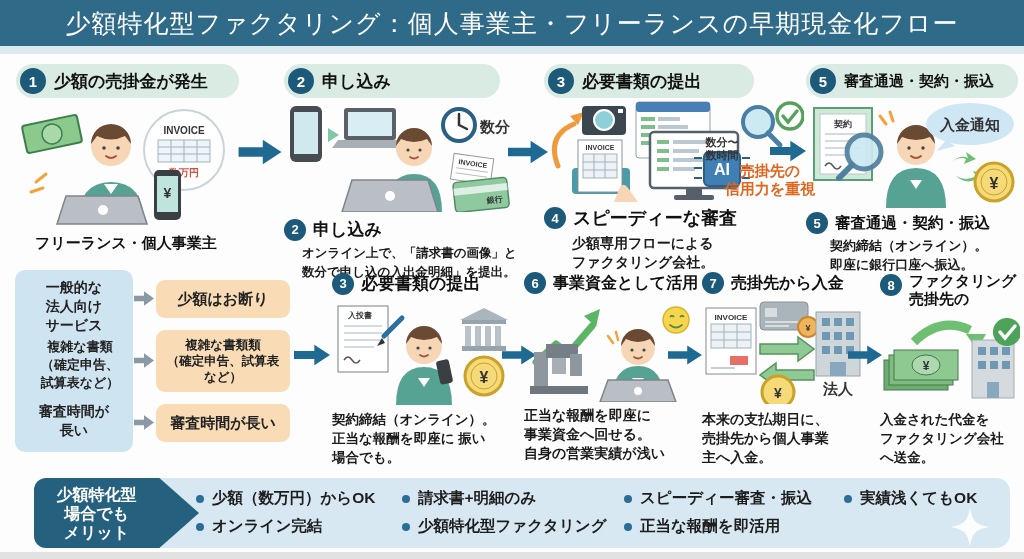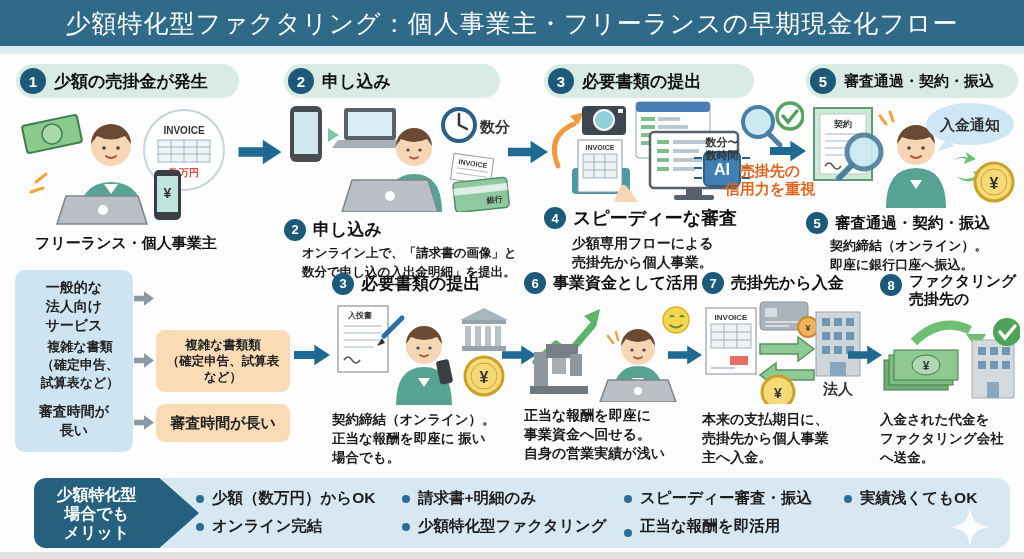--- a/index.html
+++ b/index.html
@@ -233,21 +233,21 @@
     <div class="focus abs" style="left:176px;top:98px;width:100px;">
       <div>売掛先の</div>
       <div>信用力を重視</div>
     </div>
     <div class="subhead abs" style="left:0;top:142px;font-size:18px;">
       <span class="badge sm">4</span>
       <span>スピーディーな審査</span>
     </div>
     <div class="bodytxt abs" style="left:28px;top:170px;font-size:14px;">
       <div>少額専用フローによる</div>
-      <div>売掛先から個人事業。</div>
+      <div>ファクタリング会社。</div>
     </div>
   </div>
 
   <svg class="abs" style="left:770px;top:138px" width="36" height="26" viewBox="0 0 46 30">
     <path d="M0 10 H26 V2 L46 15 L26 28 V20 H0 Z" fill="var(--arrow)"></path>
   </svg>
 
   <div class="abs" style="left:806px;top:64px;width:210px;">
     <div class="pill" style="min-width:200px;padding-right:8px">
       <span class="badge">5</span>
@@ -323,20 +323,23 @@
   <svg class="abs" style="left:134px;top:290px" width="20" height="17" viewBox="0 0 22 18">
       <path d="M0 6 H11 V1 L22 9 L11 17 V12 H0 Z" fill="var(--grayarr)"></path>
     </svg>
   <svg class="abs" style="left:134px;top:352px" width="20" height="17" viewBox="0 0 22 18">
       <path d="M0 6 H11 V1 L22 9 L11 17 V12 H0 Z" fill="var(--grayarr)"></path>
     </svg>
   <svg class="abs" style="left:134px;top:414px" width="20" height="17" viewBox="0 0 22 18">
       <path d="M0 6 H11 V1 L22 9 L11 17 V12 H0 Z" fill="var(--grayarr)"></path>
     </svg>
 
+  <div class="obox" style="left:156px;top:280px;width:134px;height:38px;font-size:15px;">
+    <span>少額はお断り</span>
+  </div>
   <div class="obox" style="left:156px;top:330px;width:134px;height:62px;font-size:12.5px;line-height:16px;">
     <div>
       <div>複雑な書類類</div>
       <div>（確定申告、試算表</div>
       <div>など）</div>
     </div>
   </div>
   <div class="obox" style="left:156px;top:404px;width:134px;height:38px;font-size:15px;">
     <span>審査時間が長い</span>
   </div>
@@ -569,21 +572,21 @@
     <span>請求書+明細のみ</span>
   </div>
   <div class="brow" style="left:402px;top:516px;">
     <span class="dot"></span>
     <span>少額特化型ファクタリング</span>
   </div>
   <div class="brow" style="left:624px;top:488px;">
     <span class="dot"></span>
     <span>スピーディー審査・振込</span>
   </div>
-  <div class="brow" style="left:624px;top:516px;align-items:flex-end;">
+  <div class="brow" style="left:624px;top:516px;">
     <span class="dot"></span>
     <span>正当な報酬を即活用</span>
   </div>
   <div class="brow" style="left:844px;top:488px;">
     <span class="dot"></span>
     <span>実績浅くてもOK</span>
   </div>
 
   <svg class="abs" style="left:948px;top:505px" width="44" height="44" viewBox="-16 -16 32 32">
     <path d="M0,-14 C2,-4 4,-2 14,0 C4,2 2,4 0,14 C-2,4 -4,2 -14,0 C-4,-2 -2,-4 0,-14 Z" fill="#ffffff" opacity="0.9"></path>

